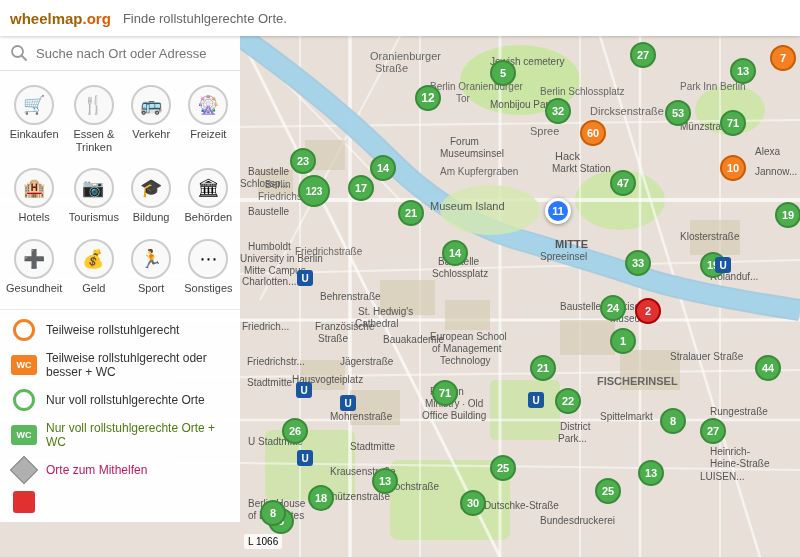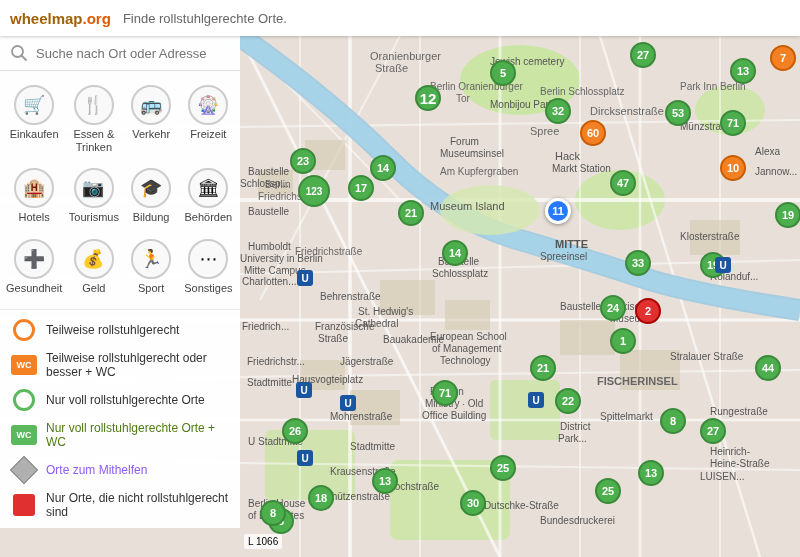--- a/index.html
+++ b/index.html
@@ -358,21 +358,21 @@
     <text x="560" y="430" font-size="10" fill="#555" font-family="Arial">District</text>
     <text x="558" y="442" font-size="10" fill="#555" font-family="Arial">Park...</text>
     <text x="247" y="365" font-size="10" fill="#555" font-family="Arial">Friedrichstr...</text>
     <text x="680" y="130" font-size="10" fill="#555" font-family="Arial">Münzstraße</text>
     <text x="755" y="155" font-size="10" fill="#555" font-family="Arial">Alexa</text>
     <text x="755" y="175" font-size="10" fill="#555" font-family="Arial">Jannow...</text>
   </svg>
 
   <div id="cluster-container" style="position:absolute;top:36px;left:0;right:0;bottom:0;pointer-events:none;">
       <div class="cluster" style="width: 26px; height: 26px; top: 112px; left: 290px; font-size: 11px; pointer-events: auto; background: rgb(76, 174, 76); border: 2px solid rgb(58, 138, 58);">23</div>
-      <div class="cluster" style="width: 26px; height: 26px; top: 49px; left: 415px; font-size: 15px; pointer-events: auto; background: rgb(76, 174, 76); border: 2px solid rgb(58, 138, 58);">12</div>
+      <div class="cluster" style="width: 26px; height: 26px; top: 49px; left: 415px; font-size: 12px; pointer-events: auto; background: rgb(76, 174, 76); border: 2px solid rgb(58, 138, 58);">12</div>
       <div class="cluster" style="width: 26px; height: 26px; top: 24px; left: 490px; font-size: 11px; pointer-events: auto; background: rgb(76, 174, 76); border: 2px solid rgb(58, 138, 58);">5</div>
       <div class="cluster" style="width: 26px; height: 26px; top: 6px; left: 630px; font-size: 11px; pointer-events: auto; background: rgb(76, 174, 76); border: 2px solid rgb(58, 138, 58);">27</div>
       <div class="cluster" style="width: 26px; height: 26px; top: 62px; left: 545px; font-size: 11px; pointer-events: auto; background: rgb(76, 174, 76); border: 2px solid rgb(58, 138, 58);">32</div>
       <div class="cluster" style="width: 26px; height: 26px; top: 84px; left: 580px; font-size: 11px; pointer-events: auto; background: rgb(244, 128, 36); border: 2px solid rgb(200, 92, 0);">60</div>
       <div class="cluster" style="width: 26px; height: 26px; top: 64px; left: 665px; font-size: 11px; pointer-events: auto; background: rgb(76, 174, 76); border: 2px solid rgb(58, 138, 58);">53</div>
       <div class="cluster" style="width: 26px; height: 26px; top: 74px; left: 720px; font-size: 11px; pointer-events: auto; background: rgb(76, 174, 76); border: 2px solid rgb(58, 138, 58);">71</div>
       <div class="cluster" style="width: 26px; height: 26px; top: 162px; left: 545px; font-size: 11px; pointer-events: auto; background: rgb(41, 121, 255); border: 3px solid white; box-shadow: rgba(0, 0, 0, 0.4) 0px 1px 4px; border-radius: 50%;">11</div>
       <div class="cluster" style="width: 26px; height: 26px; top: 134px; left: 610px; font-size: 11px; pointer-events: auto; background: rgb(76, 174, 76); border: 2px solid rgb(58, 138, 58);">47</div>
       <div class="cluster" style="width: 26px; height: 26px; top: 119px; left: 720px; font-size: 11px; pointer-events: auto; background: rgb(244, 128, 36); border: 2px solid rgb(200, 92, 0);">10</div>
       <div class="cluster" style="width: 26px; height: 26px; top: 174px; left: 800px; font-size: 11px; pointer-events: auto; background: rgb(76, 174, 76); border: 2px solid rgb(58, 138, 58);">20</div>
@@ -510,23 +510,22 @@
           <div class="icon-green-wc">WC</div>
         </div>
     <div style="font-size:12px;color:#4d7c0f;">Nur voll rollstuhlgerechte Orte + WC</div>
   </div>
       <div class="legend-item">
     <div class="legend-icon">
           <div style="width:22px;height:22px;display:flex;align-items:center;justify-content:center;">
             <div class="icon-diamond"></div>
           </div>
         </div>
-    <div style="font-size:12px;color:#8b5cf6;">Orte zum Mithelfen</div>
+    <div style="font-size:12px;color:#be185d;">Orte zum Mithelfen</div>
   </div>
       <div class="legend-item">
     <div class="legend-icon">
           <div class="icon-red-square"></div>
         </div>
-    <div style="font-size:12px;color:#333;">Nur Orte, die nicht rollstuhlgerecht sind</div>
   </div>
     </div>
 
 </div>
 
 </body></html>

